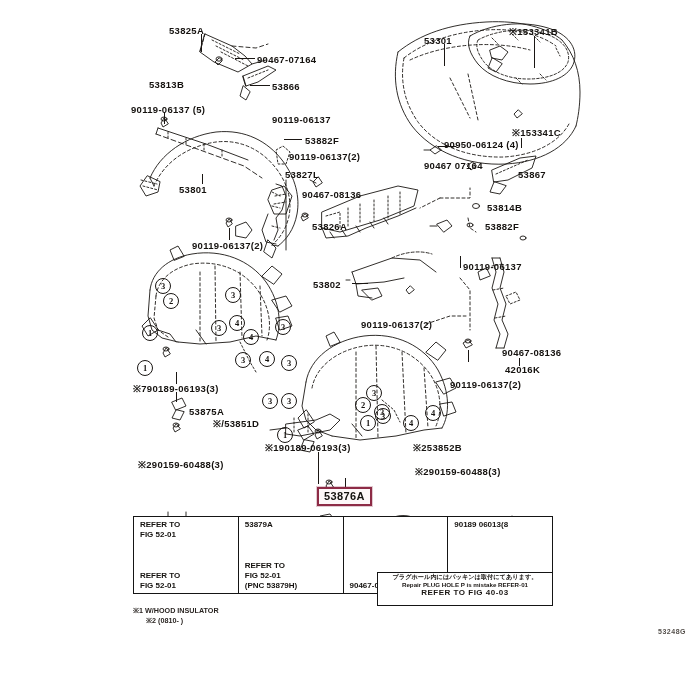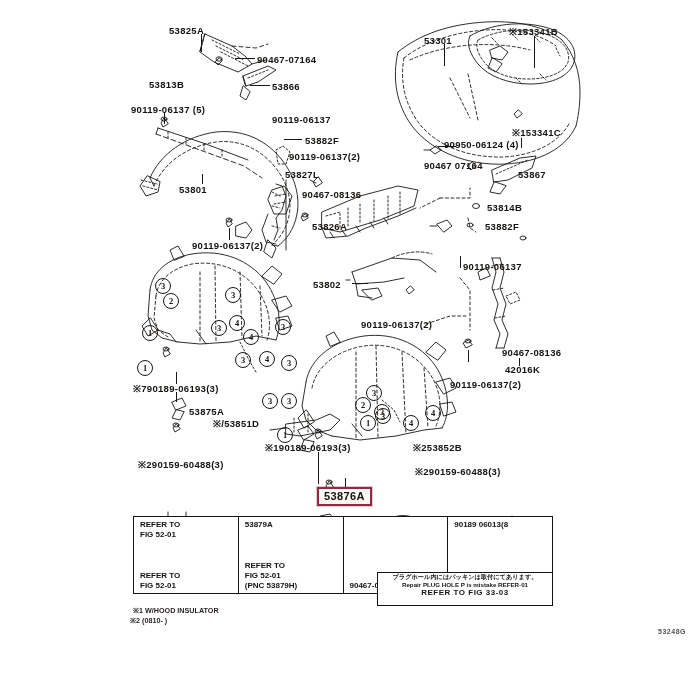--- a/index.html
+++ b/index.html
@@ -439,26 +439,26 @@
       </div>
       <div class="ref-cell">
         <div class="ctext" style="left: 6px; top: 3px;">90189 06013(8</div>
         <div class="ctext" style="left: 6px; bottom: 2px; top: auto;">90159-60602(8)</div>
       </div>
     </div>
 
   <div id="jp-box">
     <div class="jline">プラグホール内にはパッキンは取付にてあります。</div>
     <div class="jline">Repair PLUG HOLE  P is mistake  REFER-01</div>
-    <div class="jline big">REFER TO FIG 33-03</div>
+    <div class="jline big">REFER TO FIG 40-03</div>
   </div>
 
   <div id="notes-layer">
       <div class="note" style="left: 133px; top: 606px;">※1 W/HOOD INSULATOR</div>
-      <div class="note" style="left: 130px; top: 616px;">※2 (0810-      )</div>
+      <div class="note" style="left: 146px; top: 616px;">※2 (0810-      )</div>
     </div>
 
   <div id="sheet-code">53248G</div>
 
   <div id="footer">
     
     
   </div>
 
 </div>

